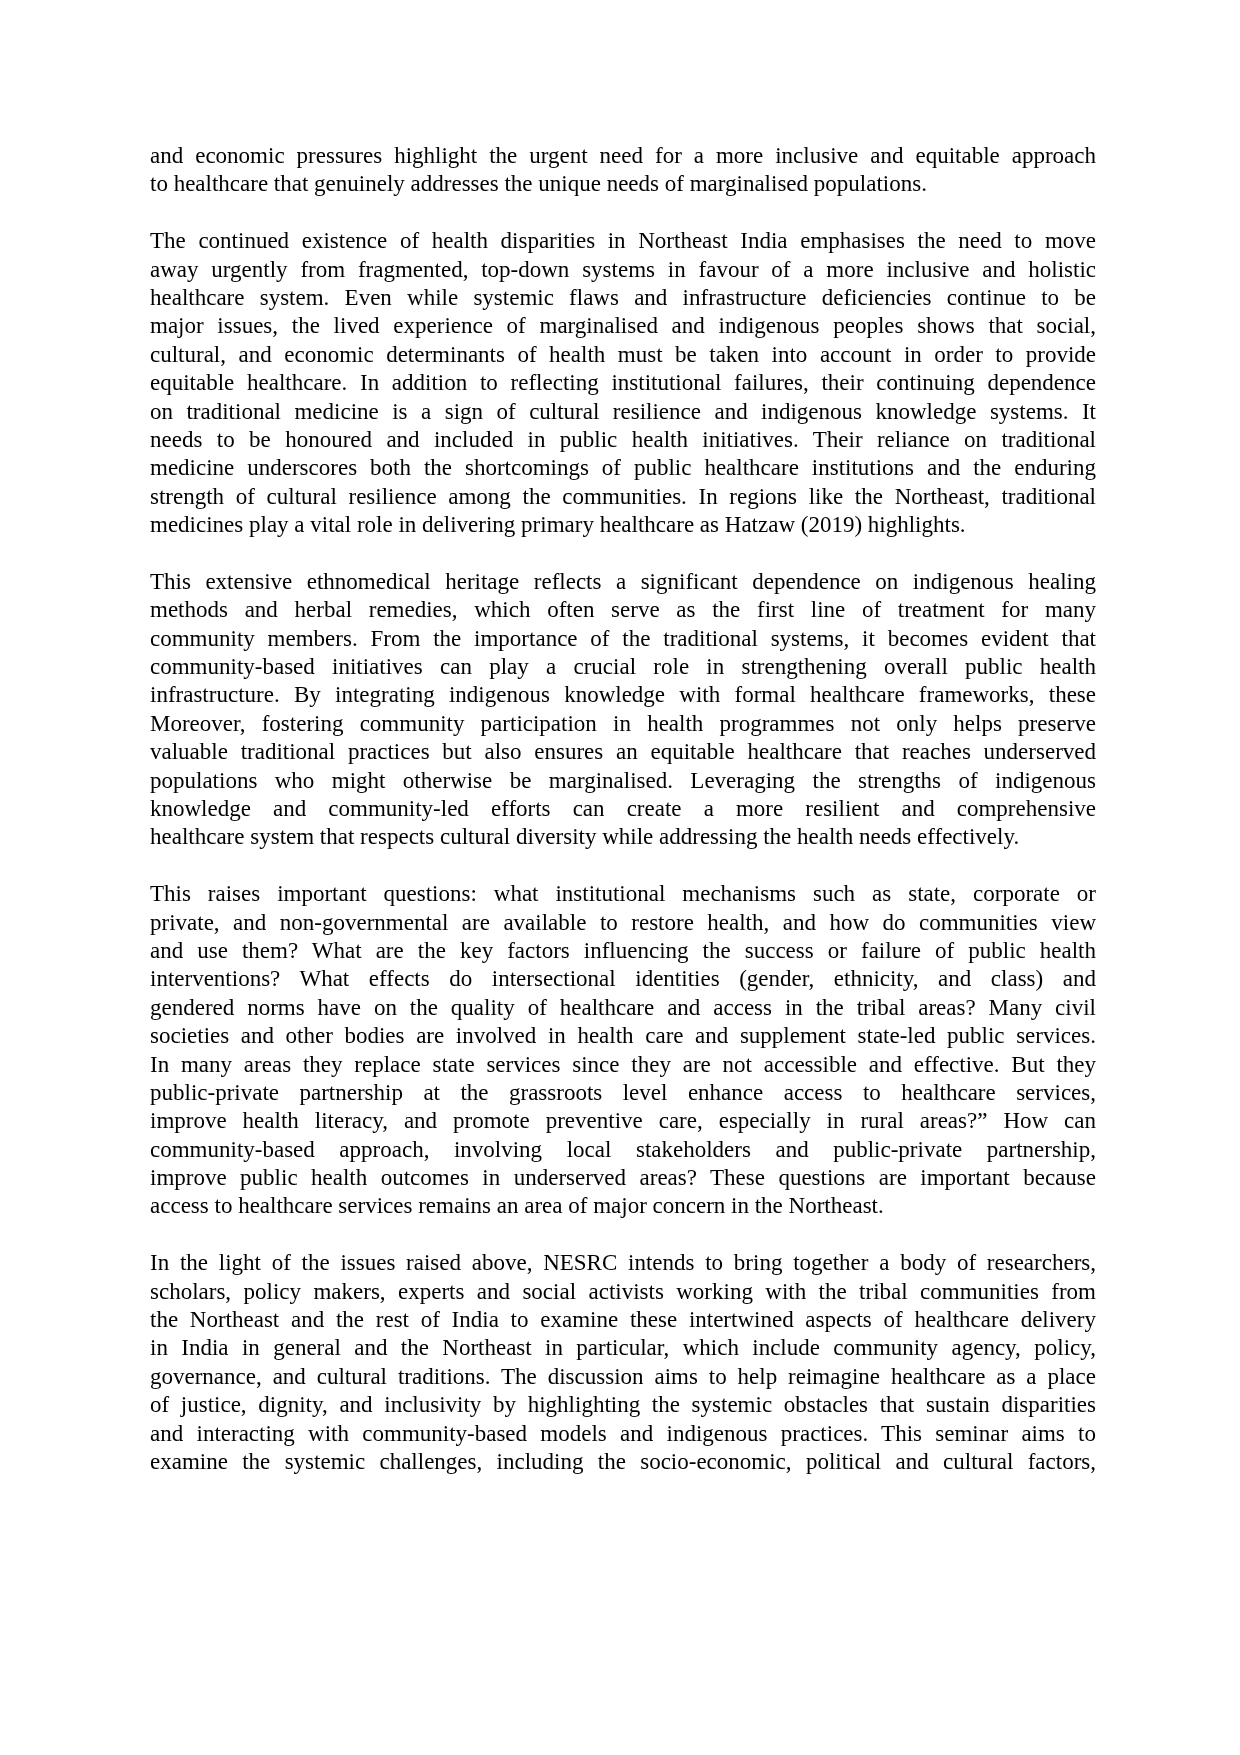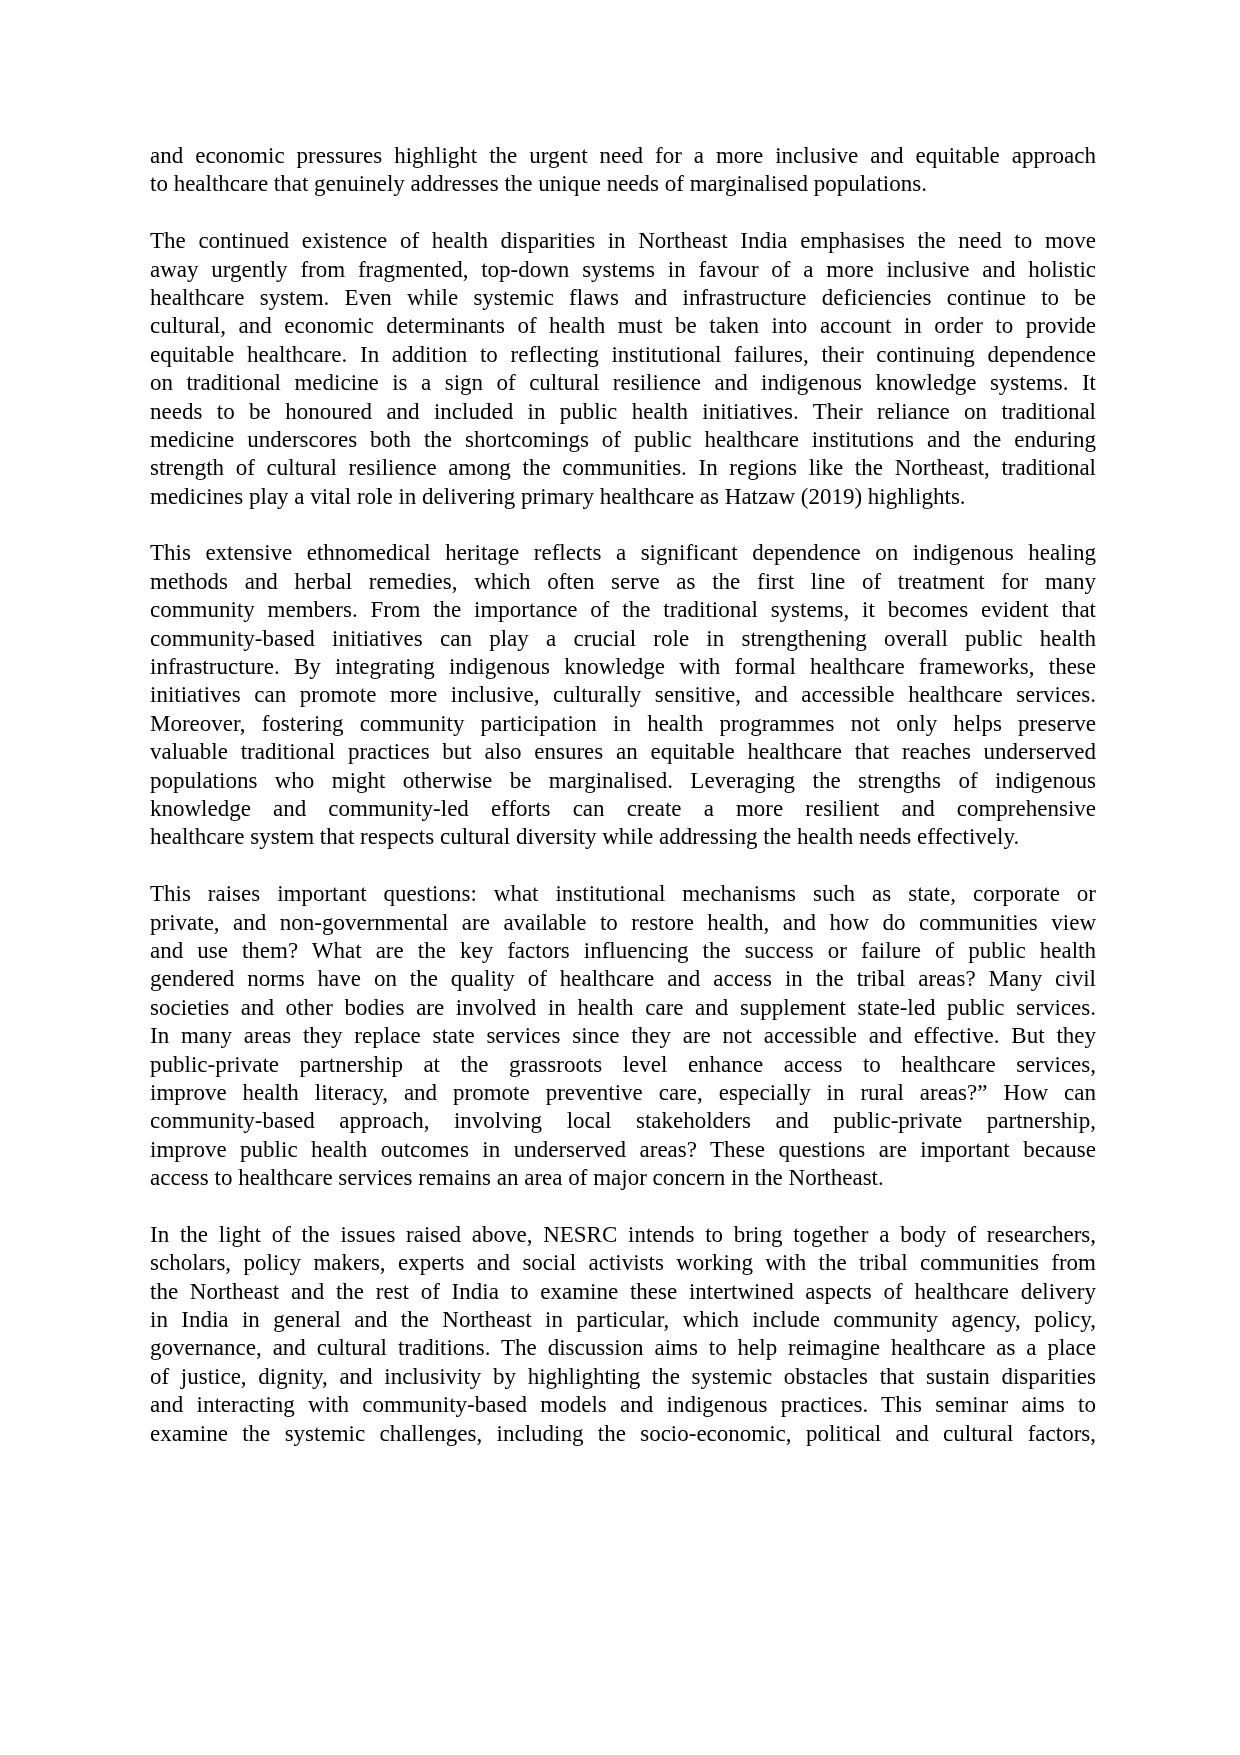--- a/index.html
+++ b/index.html
@@ -55,45 +55,46 @@
 <div class="page">
   <div class="text-block" id="text-block">
       <div class="paragraph">
         <div class="line">and economic pressures highlight the urgent need for a more inclusive and equitable approach</div>
         <div class="line last-line">to healthcare that genuinely addresses the unique needs of marginalised populations.</div>
       </div>
       <div class="paragraph">
         <div class="line">The continued existence of health disparities in Northeast India emphasises the need to move</div>
         <div class="line">away urgently from fragmented, top-down systems in favour of a more inclusive and holistic</div>
         <div class="line">healthcare system. Even while systemic flaws and infrastructure deficiencies continue to be</div>
+        <div class="line">major issues, the lived experience of marginalised and indigenous peoples shows that social,</div>
         <div class="line">cultural, and economic determinants of health must be taken into account in order to provide</div>
         <div class="line">equitable healthcare. In addition to reflecting institutional failures, their continuing dependence</div>
         <div class="line">on traditional medicine is a sign of cultural resilience and indigenous knowledge systems. It</div>
         <div class="line">needs to be honoured and included in public health initiatives. Their reliance on traditional</div>
         <div class="line">medicine underscores both the shortcomings of public healthcare institutions and the enduring</div>
         <div class="line">strength of cultural resilience among the communities. In regions like the Northeast, traditional</div>
         <div class="line last-line">medicines play a vital role in delivering primary healthcare as Hatzaw (2019) highlights.</div>
       </div>
       <div class="paragraph">
         <div class="line">This extensive ethnomedical heritage reflects a significant dependence on indigenous healing</div>
         <div class="line">methods and herbal remedies, which often serve as the first line of treatment for many</div>
         <div class="line">community members. From the importance of the traditional systems, it becomes evident that</div>
         <div class="line">community-based initiatives can play a crucial role in strengthening overall public health</div>
         <div class="line">infrastructure. By integrating indigenous knowledge with formal healthcare frameworks, these</div>
-        <div class="line">initiatives can promote more inclusive, culturally sensitive, and accessible healthcare services.</div>
         <div class="line">Moreover, fostering community participation in health programmes not only helps preserve</div>
         <div class="line">valuable traditional practices but also ensures an equitable healthcare that reaches underserved</div>
         <div class="line">populations who might otherwise be marginalised. Leveraging the strengths of indigenous</div>
         <div class="line">knowledge and community-led efforts can create a more resilient and comprehensive</div>
         <div class="line last-line">healthcare system that respects cultural diversity while addressing the health needs effectively.</div>
       </div>
       <div class="paragraph">
         <div class="line">This raises important questions: what institutional mechanisms such as state, corporate or</div>
         <div class="line">private, and non-governmental are available to restore health, and how do communities view</div>
         <div class="line">and use them? What are the key factors influencing the success or failure of public health</div>
+        <div class="line">interventions? What effects do intersectional identities (gender, ethnicity, and class) and</div>
         <div class="line">gendered norms have on the quality of healthcare and access in the tribal areas? Many civil</div>
         <div class="line">societies and other bodies are involved in health care and supplement state-led public services.</div>
         <div class="line">In many areas they replace state services since they are not accessible and effective. But they</div>
         <div class="line">public-private partnership at the grassroots level enhance access to healthcare services,</div>
         <div class="line">improve health literacy, and promote preventive care, especially in rural areas?” How can</div>
         <div class="line">community-based approach, involving local stakeholders and public-private partnership,</div>
         <div class="line">improve public health outcomes in underserved areas? These questions are important because</div>
         <div class="line last-line">access to healthcare services remains an area of major concern in the Northeast.</div>
       </div>
       <div class="paragraph">

